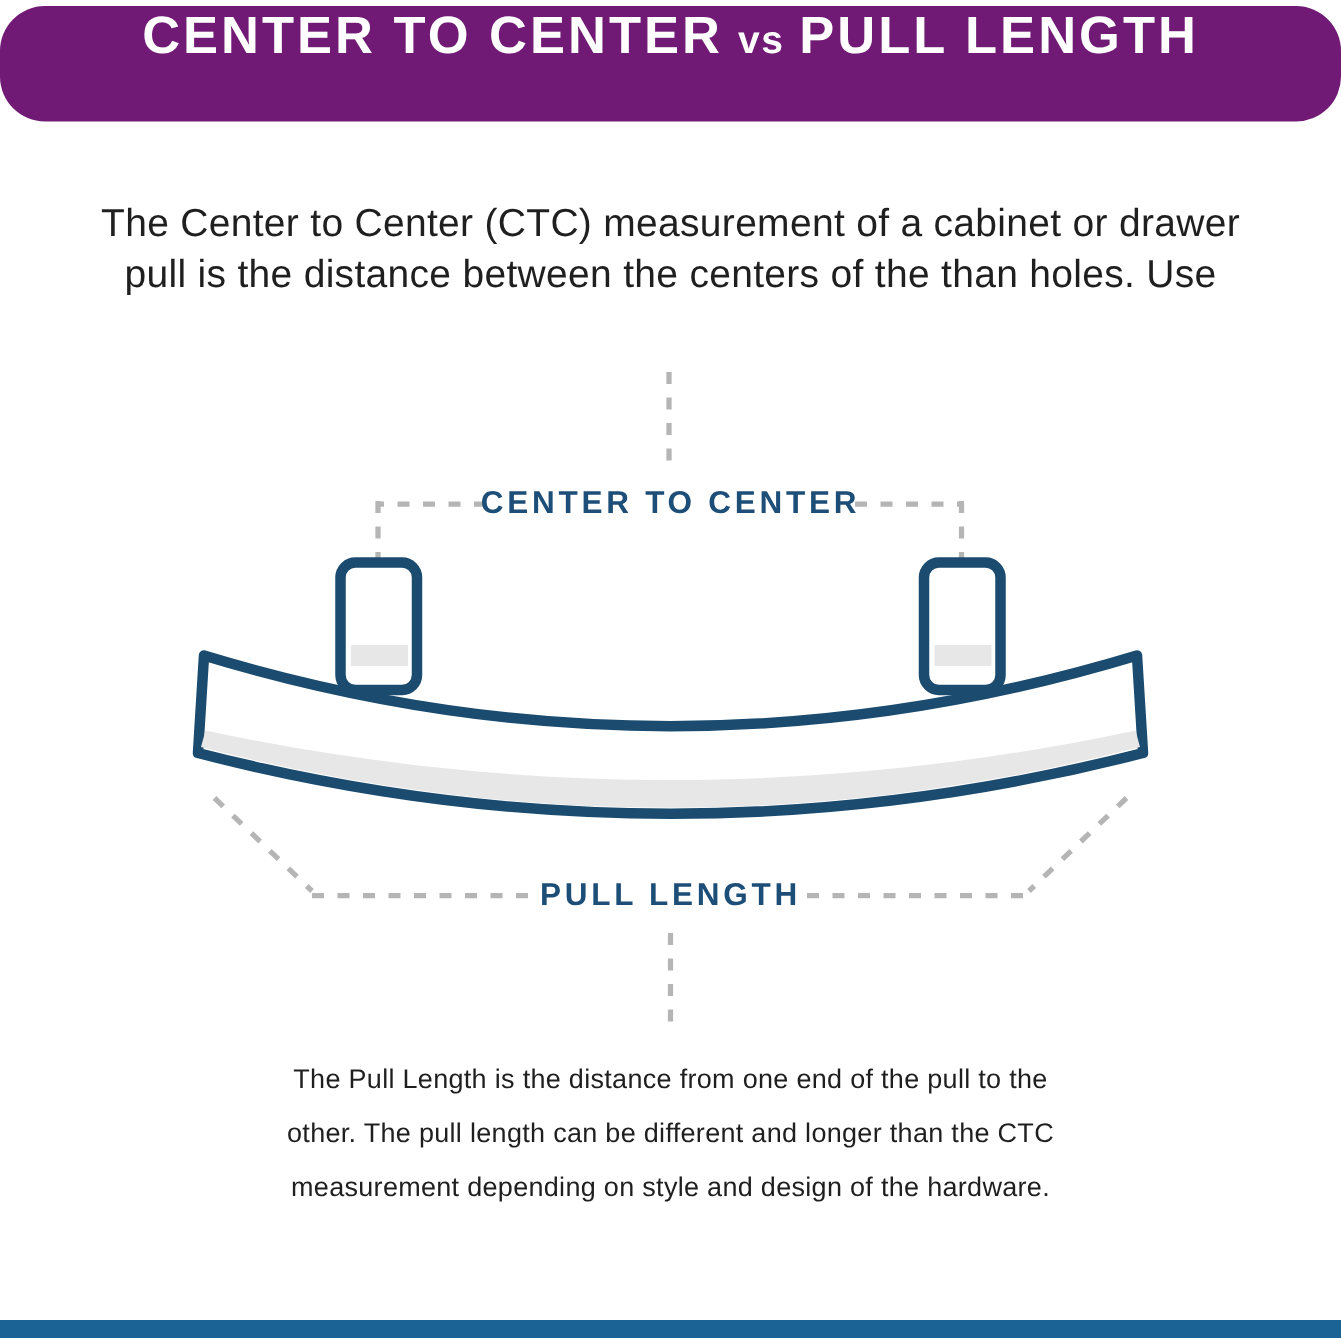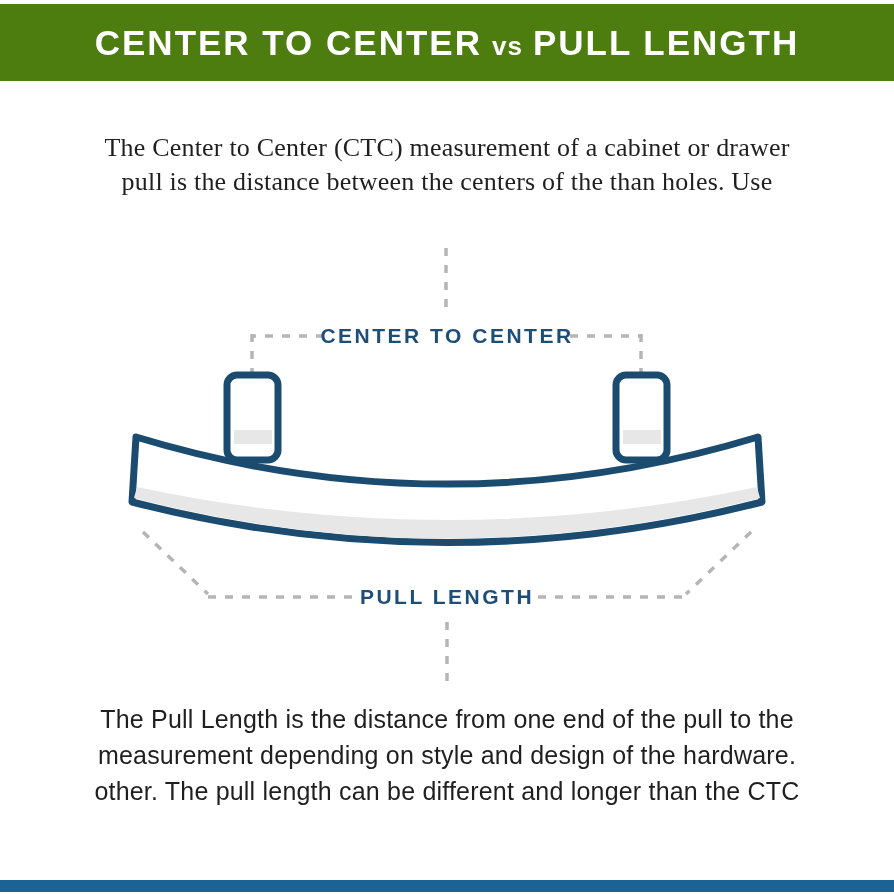--- a/index.html
+++ b/index.html
@@ -3,34 +3,34 @@
 <meta charset="utf-8">
 <style>
   html,body{margin:0;padding:0;}
   body{
     width:894px;height:894px;position:relative;background:#ffffff;
     font-family:"Liberation Sans", sans-serif;overflow:hidden;
   }
   
   .banner{
     position:absolute;top:4px;left:0;right:0;height:77px;
-    background:#4d7c0f;display:flex;align-items:center;justify-content:center;
+    background:#701a75;display:flex;align-items:flex-start;justify-content:center;border-radius:30px;
   }
   .banner-text{
     color:#ffffff;font-weight:bold;font-size:35px;letter-spacing:2px;
     white-space:nowrap;
   }
   .banner-text .vs{font-size:26px;letter-spacing:1px;margin:0 10px;}
   
   .para{
     position:absolute;left:0;right:0;text-align:center;
     color:#1f1f1f;font-size:26px;line-height:34px;letter-spacing:.2px;
   }
-  .para-top{top:131px;font-family:Liberation Serif, serif;}
-  .para-bottom{top:701px;font-size:25px;line-height:36px;}
+  .para-top{top:131px;}
+  .para-bottom{top:701px;font-size:18px;line-height:36px;}
   
   .diagram{position:absolute;top:230px;left:0;width:894px;height:470px;}
   .diagram svg{position:absolute;top:0;left:0;}
   .diag-label{
     position:absolute;left:0;right:0;text-align:center;
     color:#1d4e78;font-weight:bold;font-size:21px;letter-spacing:2.5px;
     white-space:nowrap;
   }
   .ctc-label{top:94px;}
   .pull-label{top:355px;}
@@ -86,17 +86,17 @@
     <path d="M 538 367 H 682" stroke="#b5b5b5" stroke-width="3.5" stroke-dasharray="8 9" fill="none"></path>
     <path d="M 447 392 V 457" stroke="#b5b5b5" stroke-width="3.5" stroke-dasharray="8 9" fill="none"></path>
   </svg>
 
   <div class="diag-label ctc-label">CENTER TO CENTER</div>
   <div class="diag-label pull-label">PULL LENGTH</div>
 </div>
 
 <div class="para para-bottom">
   <div>The Pull Length is the distance from one end of the pull to the</div>
+  <div>other. The pull length can be different and longer than the CTC</div>
   <div>measurement depending on style and design of the hardware.</div>
-  <div>other. The pull length can be different and longer than the CTC</div>
 </div>
 
 <div class="footer-bar"></div>
 
 </body></html>

